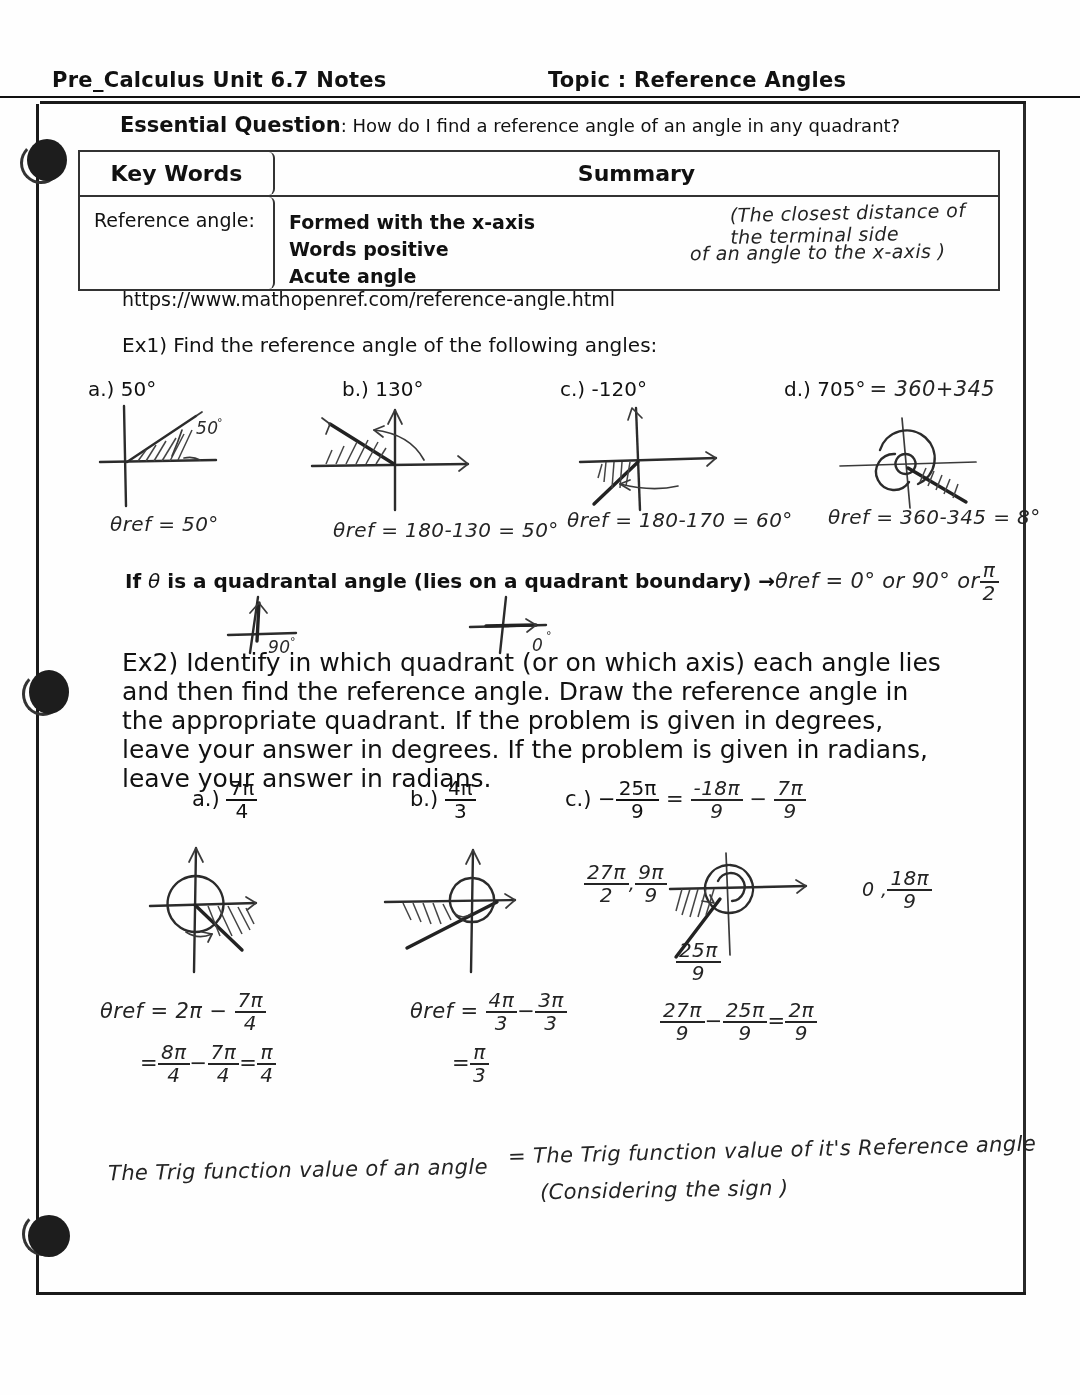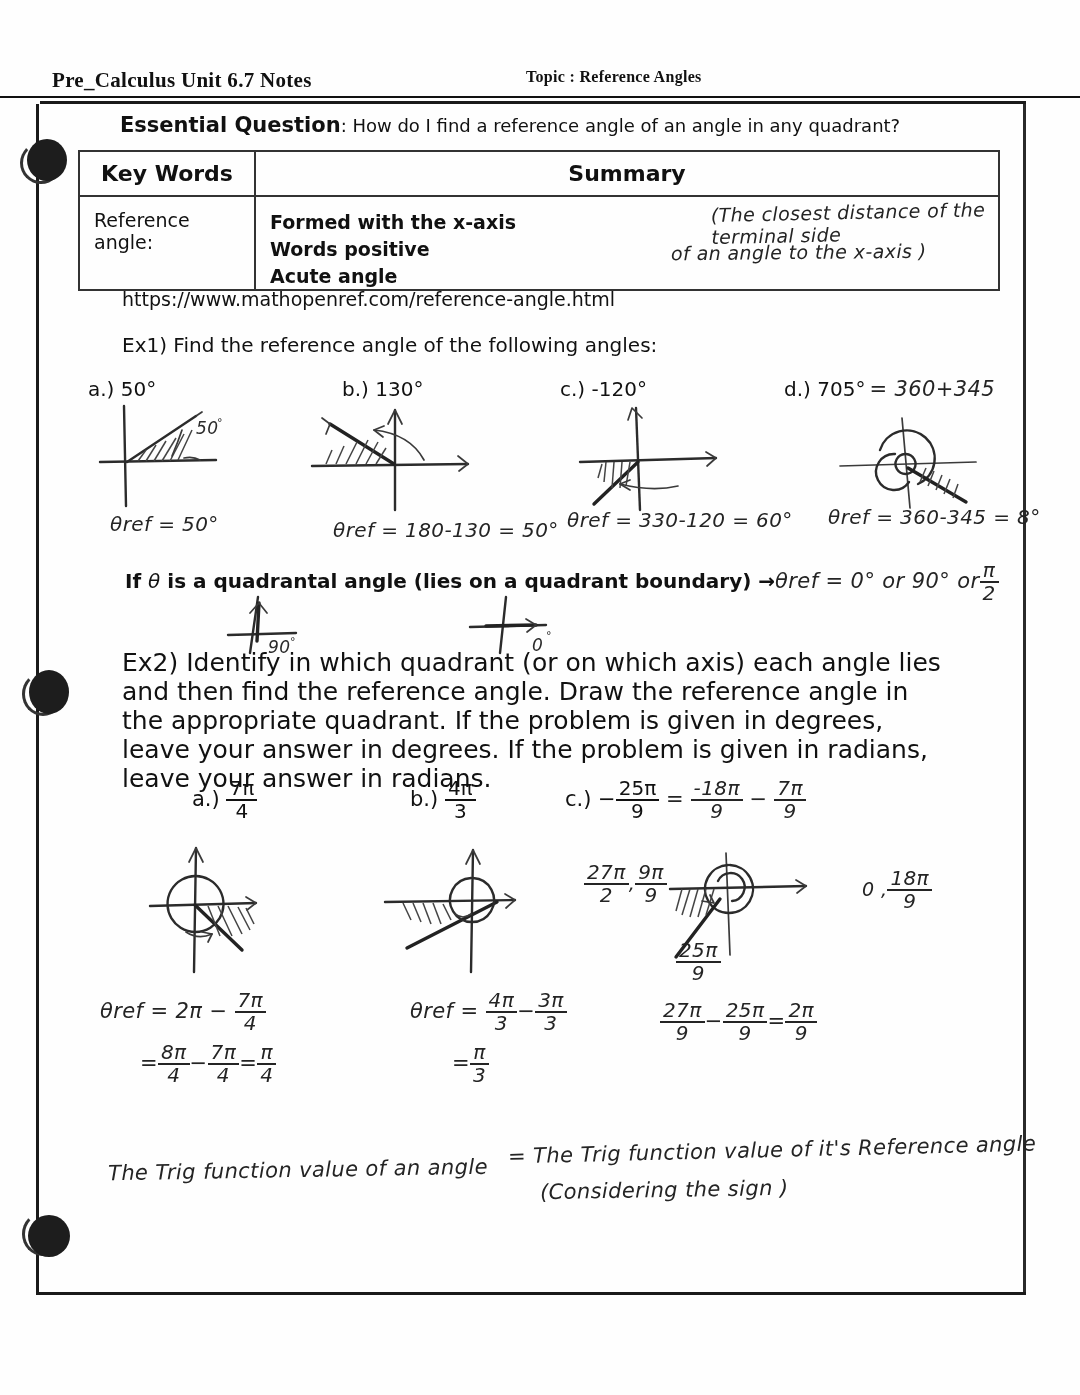--- a/index.html
+++ b/index.html
@@ -8,24 +8,24 @@
 
   .page{position:absolute;inset:0;background:#fefefe;}
 
   
   .border-v-left{position:absolute;left:36px;top:104px;width:3px;height:1190px;background:#1a1a1a;}
   .border-h-bottom{position:absolute;left:36px;top:1292px;width:990px;height:3px;background:#1a1a1a;}
   .border-v-right{position:absolute;left:1023px;top:104px;width:3px;height:1190px;background:#2a2a2a;}
   .border-h-top{position:absolute;left:40px;top:101px;width:986px;height:3px;background:#1a1a1a;}
 
   
-  .hdr{position:absolute;top:68px;left:0;width:910px;height:34px;font-family:Liberation Serif, serif;}
+  .hdr{position:absolute;top:68px;left:0;width:910px;height:34px;}
   .hdr-left{position:absolute;left:52px;top:0;font-size:21px;font-weight:700;
             letter-spacing:.3px;white-space:nowrap;}
-  .hdr-right{position:absolute;left:526px;top:0;font-size:16px;font-weight:700;
+  .hdr-right{position:absolute;left:548px;top:0;font-size:21px;font-weight:700;
              letter-spacing:.3px;white-space:nowrap;}
   .hdr-rule{position:absolute;left:0px;top:96px;width:1080px;height:2px;background:#111;}
 
   
   .hole{position:absolute;border-radius:50%;background:#1d1d1d;}
   .hole.h1{left:27px;top:139px;width:40px;height:42px;}
   .hole.h2{left:29px;top:670px;width:40px;height:44px;}
   .hole.h3{left:28px;top:1215px;width:42px;height:42px;}
   .hole-arc{position:absolute;border:3px solid #333;border-radius:50%;
             border-right-color:transparent;border-top-color:transparent;}
@@ -34,21 +34,21 @@
   .hole-arc.a3{left:22px;top:1212px;width:36px;height:38px;}
 
   
   .eq{position:absolute;left:120px;top:113px;font-size:19px;white-space:nowrap;}
   .eq b{font-weight:700;font-size:21px;}
   .eq span.q{font-weight:400;font-size:18px;}
 
   
   .tbl{position:absolute;left:78px;top:150px;width:918px;border:2px solid #333;}
   .tbl .row{display:flex;}
-  .tbl .c1{width:176px;border-right:2px solid #333;padding:10px 14px;box-sizing:border-box;}
+  .tbl .c1{width:195px;border-right:2px solid #333;padding:10px 14px;box-sizing:border-box;border-radius:6px;}
   .tbl .c2{flex:1;padding:10px 14px;box-sizing:border-box;position:relative;}
   .tbl .head{border-bottom:2px solid #333;}
   .tbl .head .c1,.tbl .head .c2{text-align:center;font-size:22px;font-weight:700;padding:9px 0;}
   .tbl .c1 .kw{font-size:19px;font-weight:400;}
   .tbl .c2 .line{font-size:19px;font-weight:700;line-height:27px;}
   .body-row .c1{padding-top:12px;}
   .body-row .c2{padding-top:12px;height:92px;}
 
   
   .hand{font-family:"DejaVu Sans", sans-serif;font-style:italic;font-weight:400;
@@ -236,21 +236,21 @@
       <path d="M86 70 L80 84"></path>
         <path d="M94 73 L88 88"></path>
         <path d="M102 77 L96 92"></path>
       <path d="M110 81 L104 96"></path>
         <path d="M118 86 L113 100"></path>
     </g>
   </svg>
 
   <div class="ans hand a-a">θref = 50°</div>
   <div class="ans hand a-b">θref = 180-130 = 50°</div>
-  <div class="ans hand a-c">θref = 330-120 = 60°</div>
+  <div class="ans hand a-c">θref = 180-170 = 60°</div>
   <div class="ans hand a-d">θref = 360-345 = 8°</div>
 
   <div class="quad-line">
     <span>If </span><span class="ital">θ</span><span> is a quadrantal angle (lies on a quadrant boundary) </span><span>→</span><span class="hand quad-hand">θref = 0°    or    90°  or</span><span class="frac hand"><span class="num">π</span><span class="den">2</span></span>
   </div>
 
   <svg class="dg" style="left:228px;top:595px;" width="130" height="60">
     <path class="ink" d="M30 2 L22 58"></path>
     <path class="ink" d="M0 40 L68 38"></path>
     <path class="ink-bold" d="M29 46 L31 8"></path>

